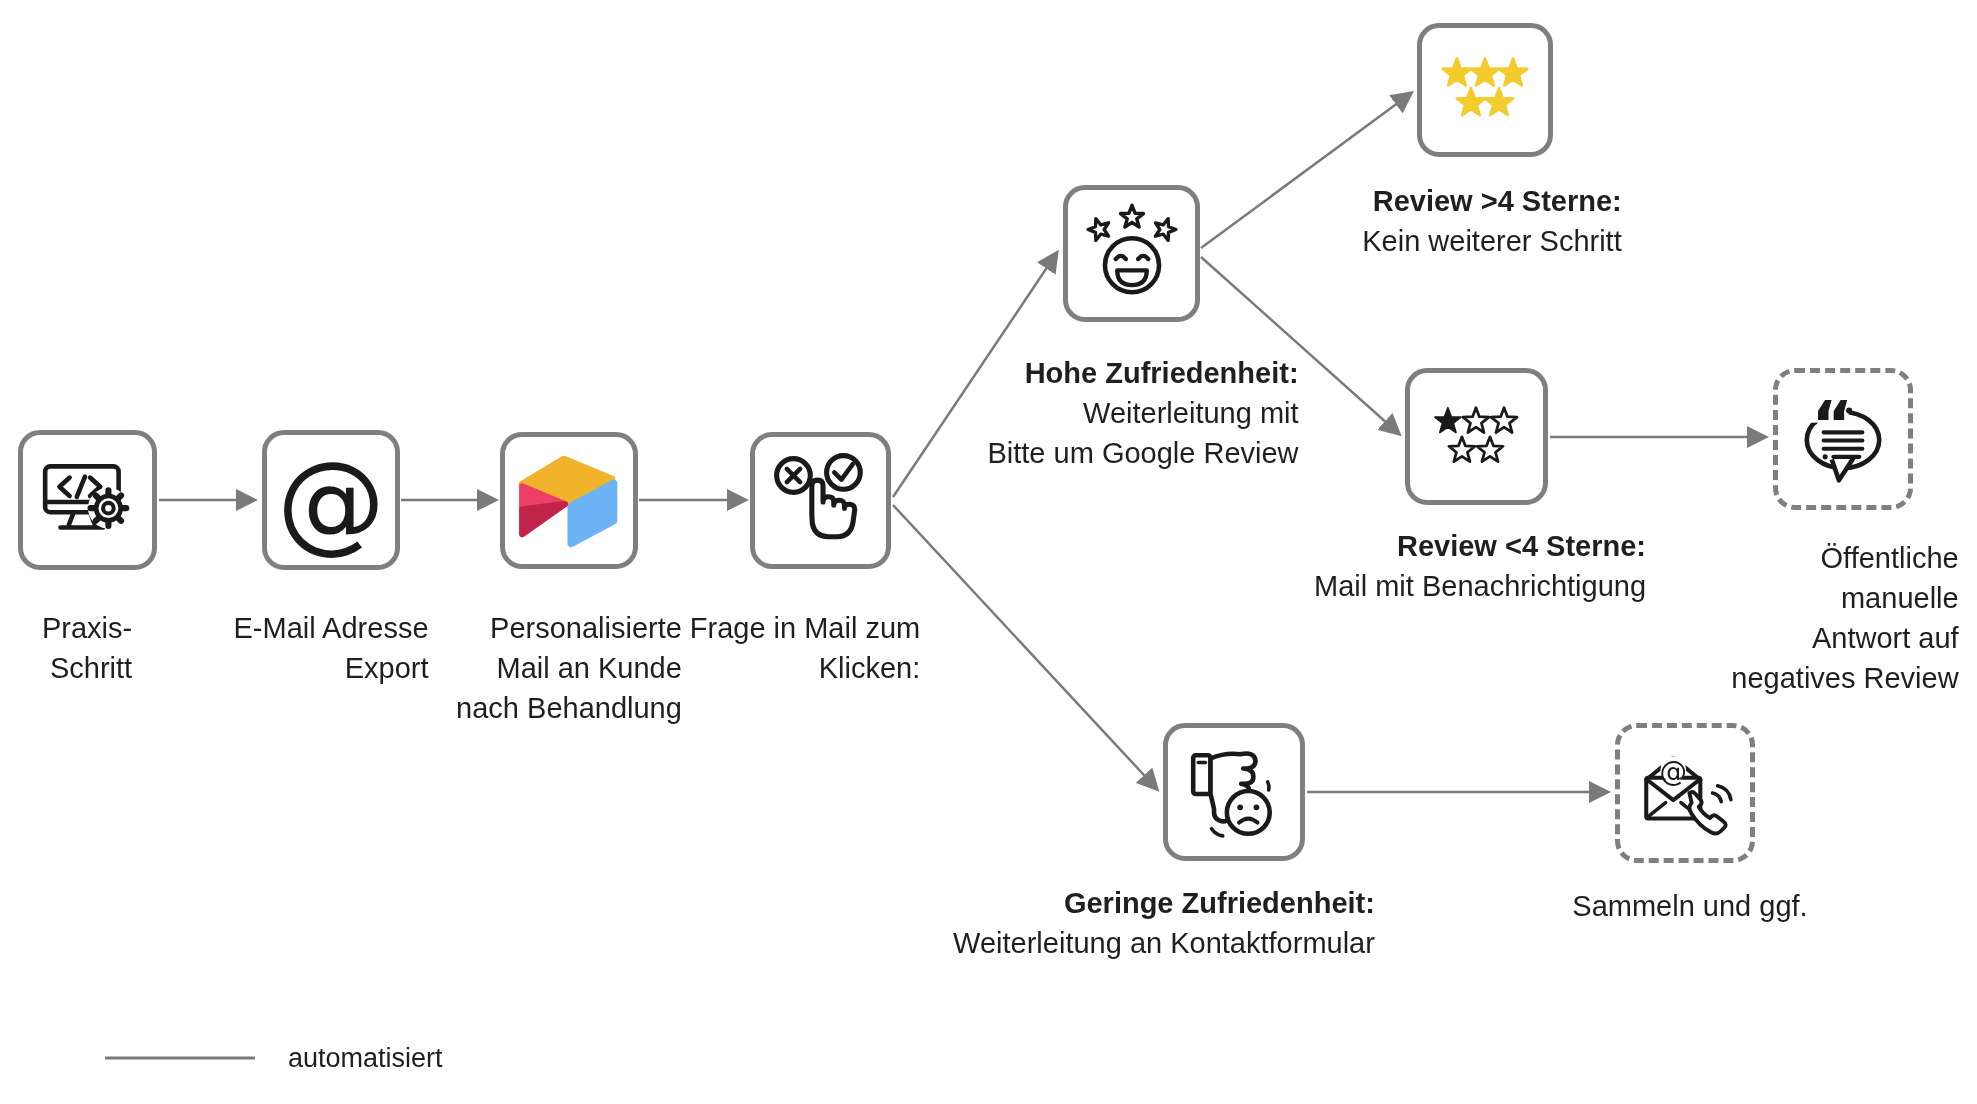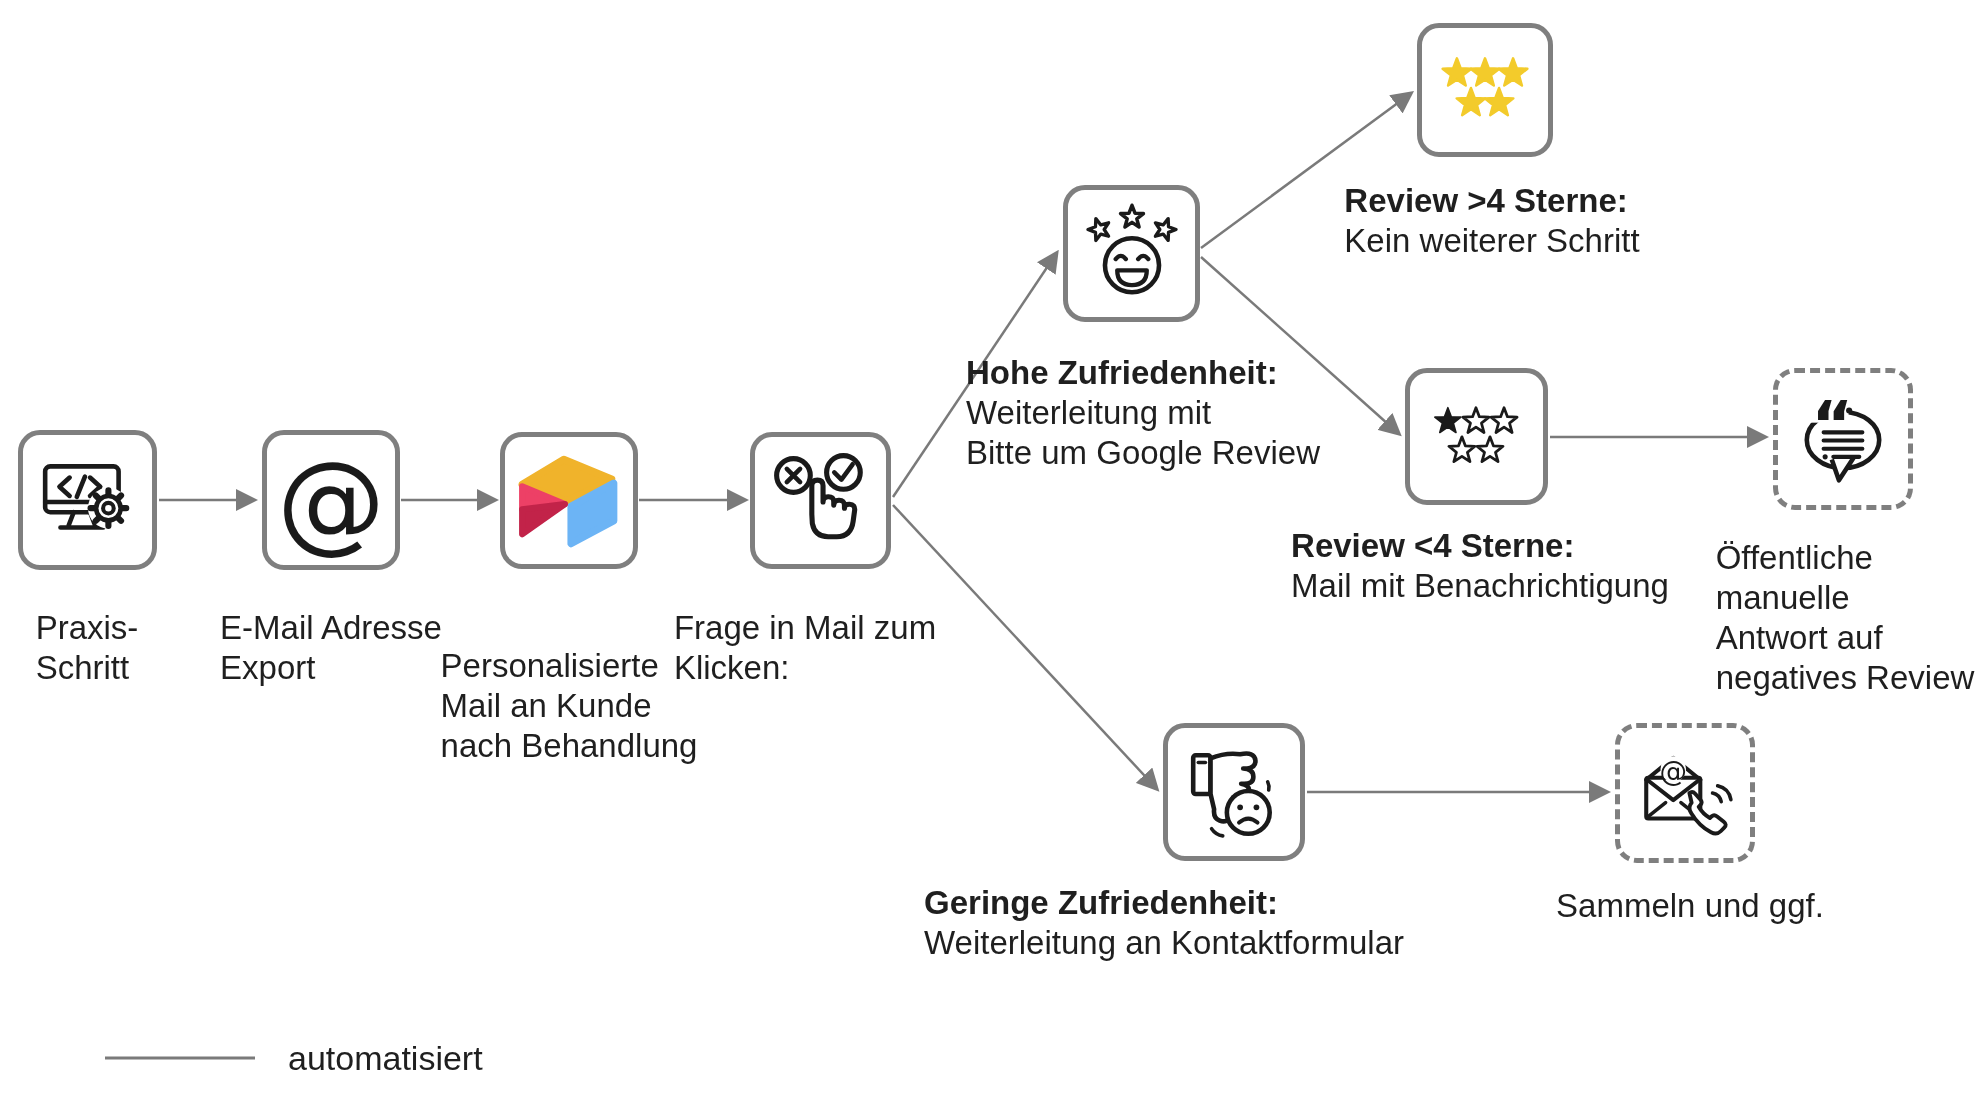--- a/index.html
+++ b/index.html
@@ -2,24 +2,24 @@
 <html><head>
 <meta charset="utf-8">
 <style>
   html,body{margin:0;padding:0;background:#fff;}
   .canvas{position:relative;width:1977px;height:1104px;background:#ffffff;
           font-family:"Liberation Sans",sans-serif;color:#1f1f1f;overflow:hidden;}
   .arrows{position:absolute;left:0;top:0;z-index:1;}
   .node{position:absolute;background:#fff;border:5px solid #7f7f7f;border-radius:22px;
         box-sizing:border-box;display:flex;align-items:center;justify-content:center;z-index:2;}
   .node.dashed{border-style:dashed;}
-  .label{position:absolute;transform:translateX(-50%);text-align:left;font-size:33px;
+  .label{position:absolute;transform:translateX(-50%);text-align:right;font-size:29px;
          line-height:40px;white-space:nowrap;z-index:2;}
   .line.bold{font-weight:700;}
-  .legend-label{position:absolute;font-size:34px;line-height:40px;z-index:2;}
+  .legend-label{position:absolute;font-size:27px;line-height:40px;z-index:2;}
   svg{display:block;overflow:visible;}
 </style>
 </head>
 <body>
 
 <div class="canvas">
 
   <svg width="0" height="0">
     <defs>
       <path id="star" d="M0,-10 L2.47,-3.4 L9.51,-3.09 L3.99,1.3 L5.88,8.09 L0,4.2 L-5.88,8.09 L-3.99,1.3 L-9.51,-3.09 L-2.47,-3.4 Z"></path>
@@ -181,21 +181,21 @@
   <div class="label" style="left:87px;top:608px;">
     <div class="line">Praxis-</div>
     <div class="line">Schritt</div>
   </div>
 
   <div class="label" style="left:331px;top:608px;">
     <div class="line">E-Mail Adresse</div>
     <div class="line">Export</div>
   </div>
 
-  <div class="label" style="left:569px;top:608px;margin-top:38px;">
+  <div class="label" style="left:569px;top:608px;">
     <div class="line">Personalisierte</div>
     <div class="line">Mail an Kunde</div>
     <div class="line">nach Behandlung</div>
   </div>
 
   <div class="label" style="left:772px;top:608px;margin-left:33px;">
     <div class="line">Frage in Mail zum</div>
     <div class="line">Klicken:</div>
   </div>
 

